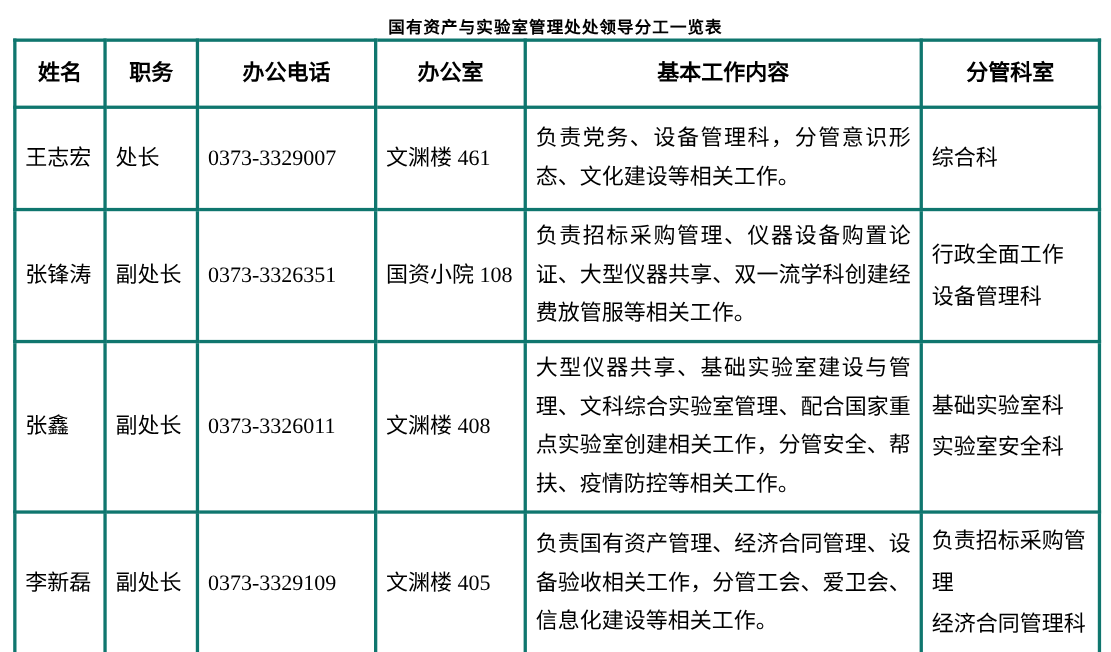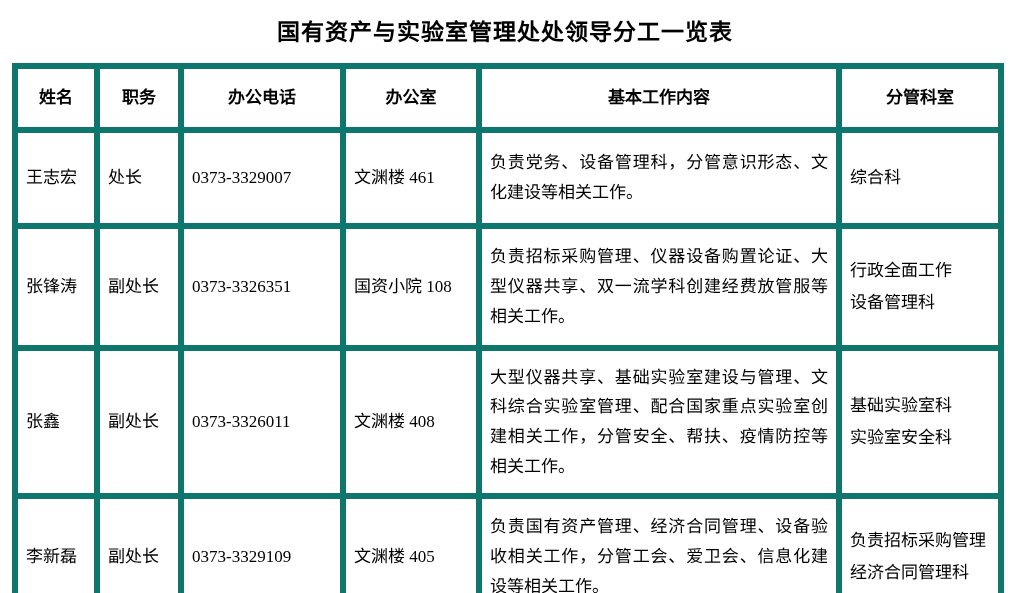--- a/index.html
+++ b/index.html
@@ -15,41 +15,41 @@
     overflow: hidden;
   }
   .page {
     width: 1010px;
     height: 593px;
     position: relative;
     box-sizing: border-box;
   }
   .doc-title {
     text-align: center;
-    font-size: 23px;
+    font-size: 15px;
     font-weight: bold;
     letter-spacing: 1px;
     margin-top: 13px;
-    margin-bottom: 16px;
+    margin-bottom: 0;
     font-family: "Liberation Serif", "DejaVu Serif", serif;
   }
   .table-wrap {
     padding: 0 12px;
     box-sizing: border-box;
   }
   table.leader-table {
     border-collapse: collapse;
     width: 986px;
     margin: 0 auto;
     table-layout: fixed;
   }
   table.leader-table th,
   table.leader-table td {
-    border: 6px solid #0f766e;
-    font-size: 17px;
+    border: 3px solid #0f766e;
+    font-size: 20px;
     font-family: "Liberation Serif", "DejaVu Serif", serif;
     padding: 6px 8px;
     vertical-align: middle;
     line-height: 1.75;
   }
   table.leader-table thead th {
     font-weight: bold;
     text-align: center;
     height: 50px;
     padding: 4px 6px;

